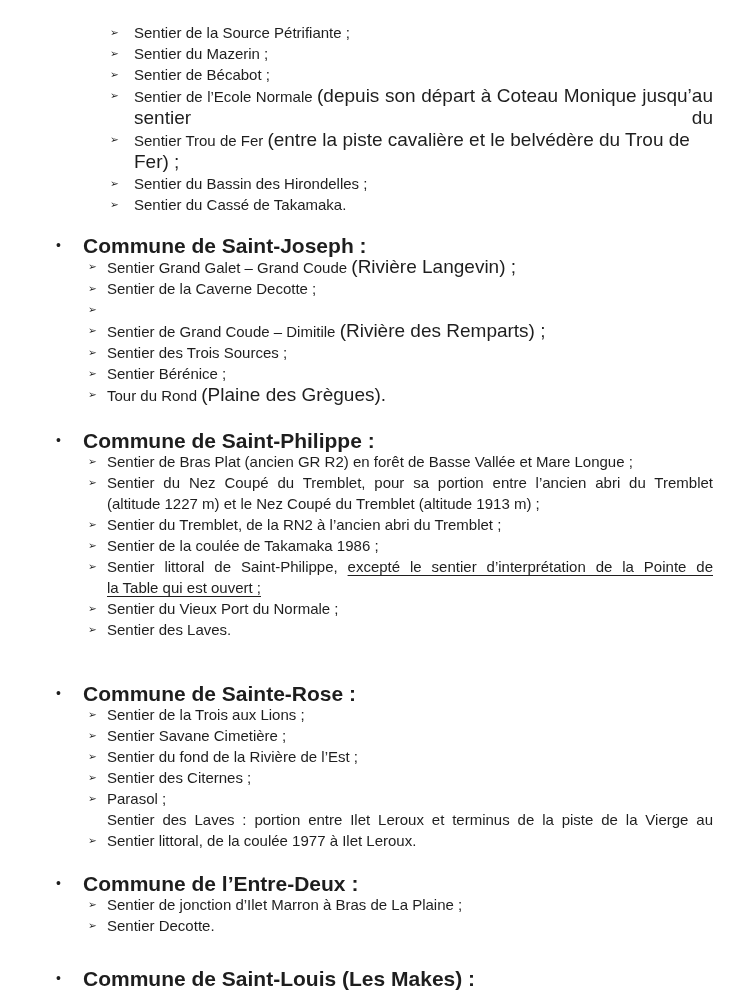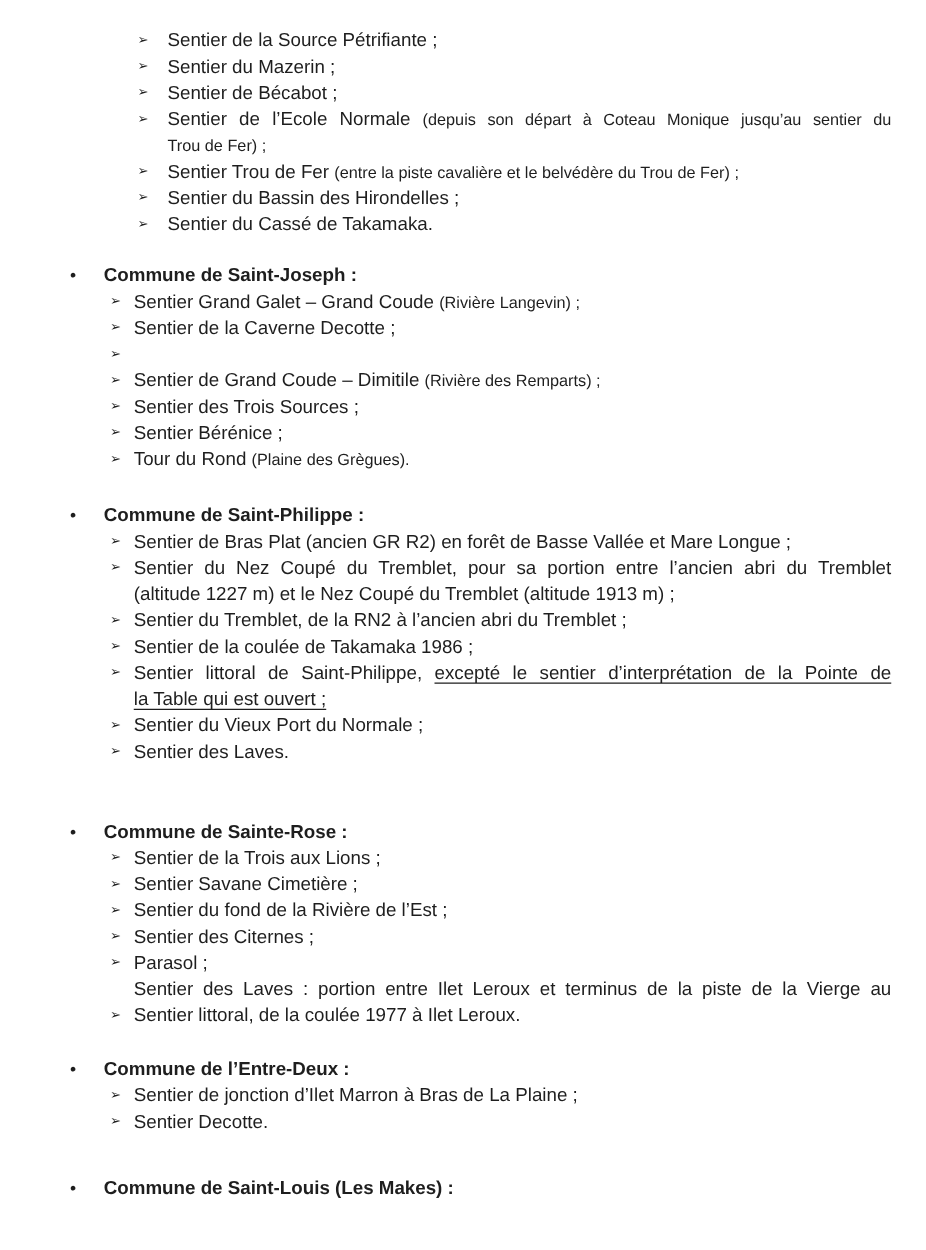--- a/index.html
+++ b/index.html
@@ -38,37 +38,37 @@
 
   .line {
     font-size: 15px;
     line-height: 21px;
     white-space: normal;
   }
   .line.justify {
     text-align: justify;
     text-align-last: justify;
   }
-  .run-small { font-size: 13px; }
+  .run-small { font-size: 19px; }
   .run-underline {
     text-decoration: underline;
     text-underline-offset: 3px;
     text-decoration-thickness: 1.3px;
   }
 
   
   .heading-row { display: flex; align-items: flex-start; padding-left: 56px; }
   .section-bullet {
     flex: 0 0 27px;
     font-size: 14px;
     line-height: 21px;
   }
   .heading-text {
     margin: 0;
-    font-size: 15px;
+    font-size: 21px;
     font-weight: 700;
     line-height: 21px;
   }
 
   
   #sections > section:nth-child(1) { margin-top: 20px; }
   #sections > section:nth-child(2) { margin-top: 24px; }
   #sections > section:nth-child(3) { margin-top: 43px; }
   #sections > section:nth-child(4) { margin-top: 22px; }
   #sections > section:nth-child(5) { margin-top: 32px; }
@@ -93,21 +93,20 @@
       <li class="trail-item">
     <span class="marker-arrow">➢</span>
     <div class="item-lines">
           <div class="line"><span class="">Sentier de Bécabot ;</span></div>
         </div>
   </li>
       <li class="trail-item">
     <span class="marker-arrow">➢</span>
     <div class="item-lines">
           <div class="line justify"><span class="">Sentier de l’Ecole Normale </span><span class="run-small ">(depuis son départ à Coteau Monique jusqu’au sentier du</span></div>
-          <div class="line"><span class="run-small ">Trou de Fer) ;</span></div>
         </div>
   </li>
       <li class="trail-item">
     <span class="marker-arrow">➢</span>
     <div class="item-lines">
           <div class="line"><span class="">Sentier Trou de Fer </span><span class="run-small ">(entre la piste cavalière et le belvédère du Trou de Fer) ;</span></div>
         </div>
   </li>
       <li class="trail-item">
     <span class="marker-arrow">➢</span>

